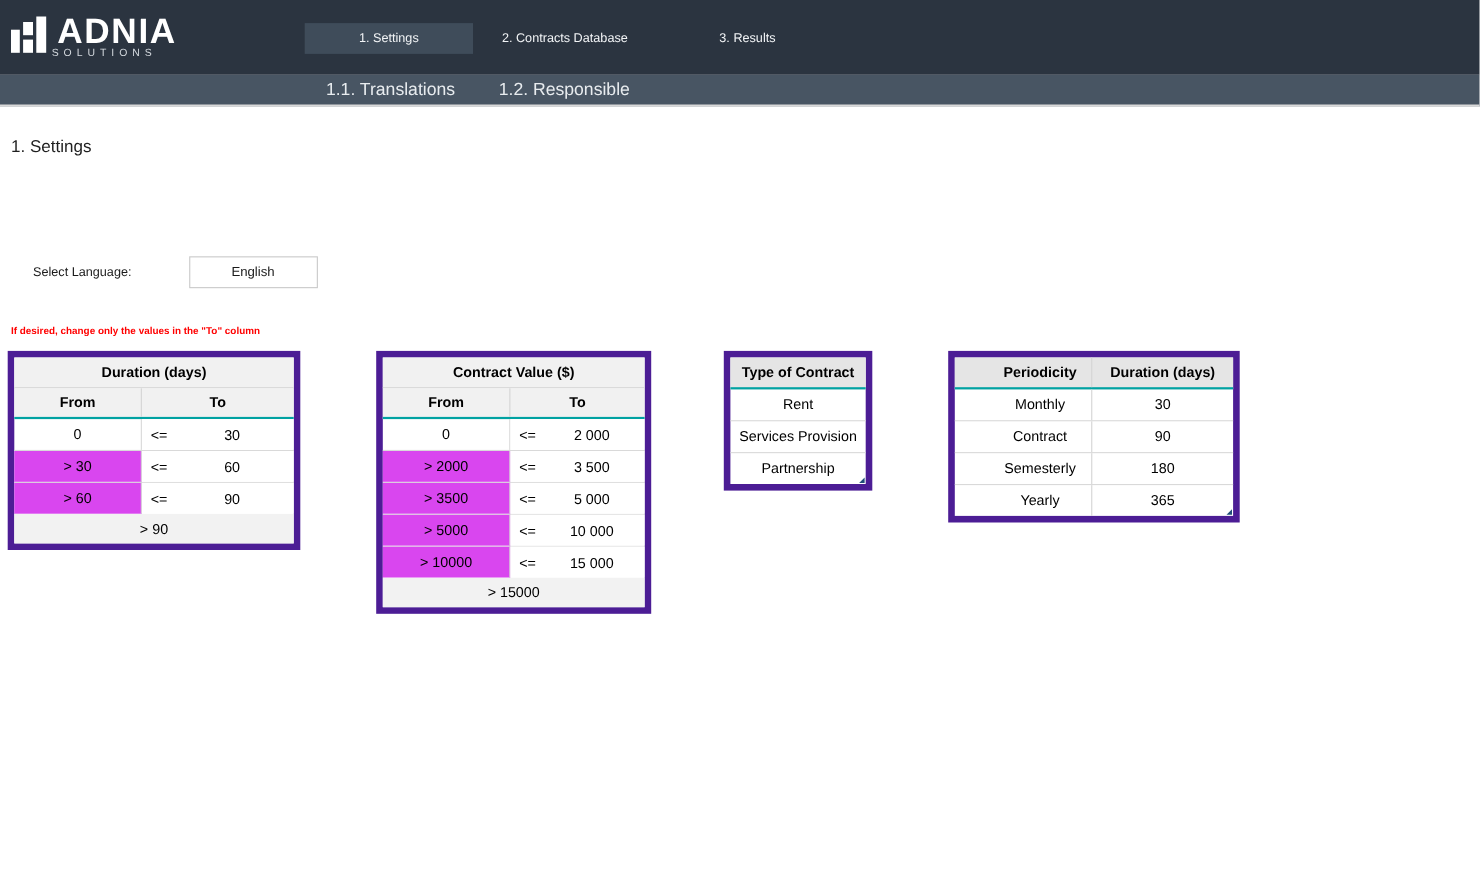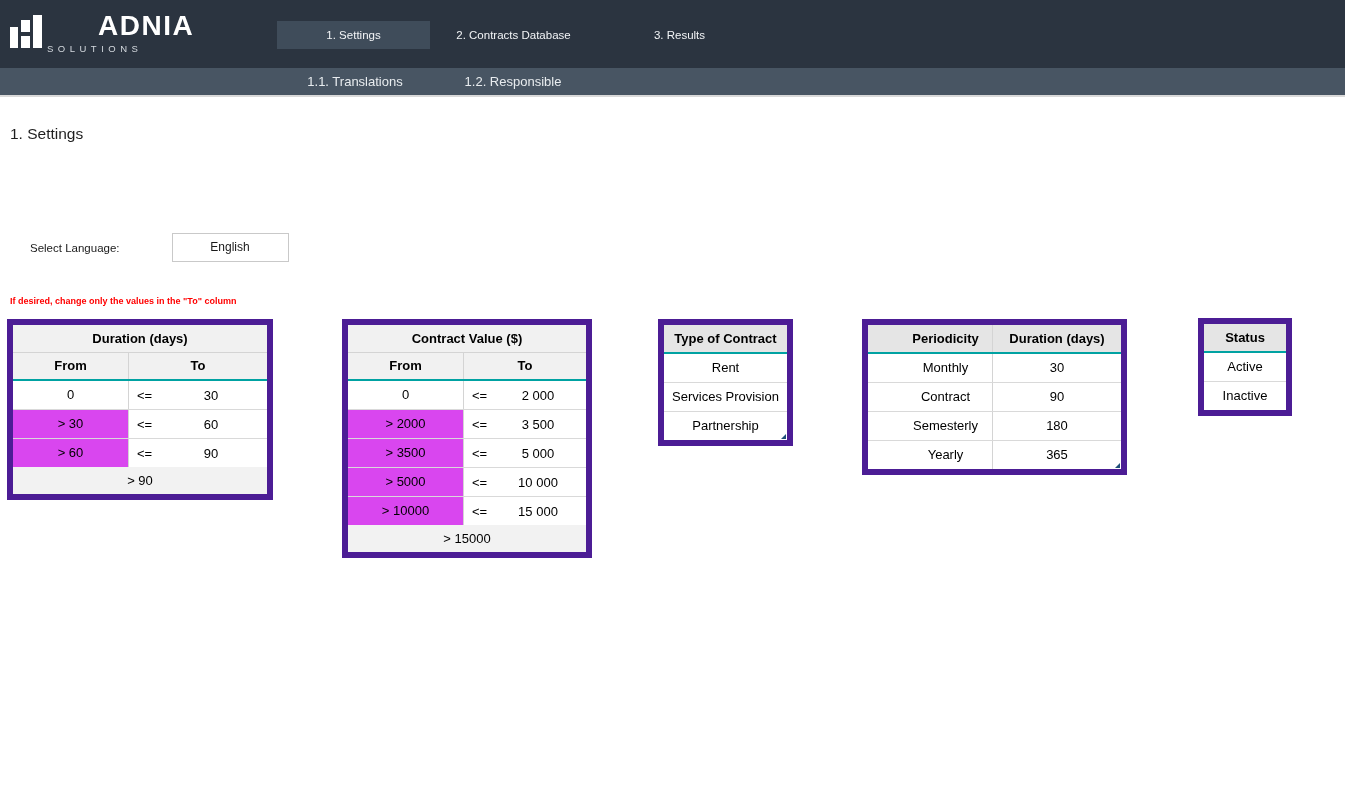--- a/index.html
+++ b/index.html
@@ -9,30 +9,30 @@
     -webkit-font-smoothing:antialiased;
   }
   
   .app-header{position:relative;width:100%;height:68px;background:#2b3440;}
   .logo{position:absolute;left:10px;top:13px;width:200px;height:46px;}
   .logo-icon{position:absolute;left:0;top:2px;width:36px;height:33px;display:flex;align-items:flex-end;gap:3px;}
   .logo-icon .bar1{width:8px;height:21px;background:#fff;}
   .logo-icon .bar2{width:9px;height:28px;display:flex;flex-direction:column;justify-content:space-between;}
   .logo-icon .bar2 span{display:block;width:9px;height:12px;background:#fff;}
   .logo-icon .bar3{width:9px;height:33px;background:#fff;}
-  .logo-name{position:absolute;left:42px;top:-3px;font-size:28px;font-weight:bold;letter-spacing:1.5px;color:#ffffff;font-stretch:condensed;margin-left:46px;}
+  .logo-name{position:absolute;left:42px;top:-3px;font-size:32px;font-weight:bold;letter-spacing:1.5px;color:#ffffff;font-stretch:condensed;}
   .logo-tagline{position:absolute;left:37px;top:30px;font-size:9.5px;letter-spacing:4.5px;color:#d4d9de;}
   .nav-tab{position:absolute;top:21px;width:153px;height:28px;line-height:28px;text-align:center;
     font-size:11.5px;color:#f2f4f6;cursor:pointer;}
   .nav-tab.active{background:#3f4c5a;}
   .tab-1{left:277px;} .tab-2{left:437px;} .tab-3{left:603px;}
   
   .sub-nav{position:relative;width:100%;height:27px;background:#485563;border-bottom:2px solid #d9d9d9;}
   .sub-item{position:absolute;top:0;width:156px;height:27px;line-height:27px;text-align:center;
-    font-size:13px;color:#e8ecef;cursor:pointer;}
+    font-size:16px;color:#e8ecef;cursor:pointer;}
   .sub-1{left:277px;} .sub-2{left:435px;}
   
   .content{position:relative;width:100%;height:706px;background:#ffffff;}
   .page-title{position:absolute;left:10px;top:28px;font-size:15.5px;color:#1f1f1f;}
   .lang-row{position:absolute;left:30px;top:136px;height:29px;display:flex;align-items:center;gap:39px;}
   .lang-label{font-size:11.5px;color:#1a1a1a;}
   .lang-box{margin-left:13px;width:115px;height:27px;line-height:27px;background:#fff;
     border:1px solid #c9c9c9;text-align:center;font-size:12px;color:#1a1a1a;cursor:pointer;}
   .note{position:absolute;left:10px;top:199px;font-size:9px;font-weight:600;color:#ff0000;}
   
@@ -219,26 +219,13 @@
           <div class="cell col1 col-sep">Semesterly</div>
           <div class="cell col2">180</div>
         </div>
         <div class="trow">
           <div class="cell col1 col-sep">Yearly</div>
           <div class="cell col2 corner">365</div>
         </div>
       </div>
   </div>
 
-  <div class="xl-table status">
-    <div class="t-head">
-      <div class="cell">Status</div>
-    </div>
-    <div>
-        <div class="trow">
-          <div class="cell ">Active</div>
-        </div>
-        <div class="trow">
-          <div class="cell ">Inactive</div>
-        </div>
-      </div>
-  </div>
 </div>
 
 </body></html>

